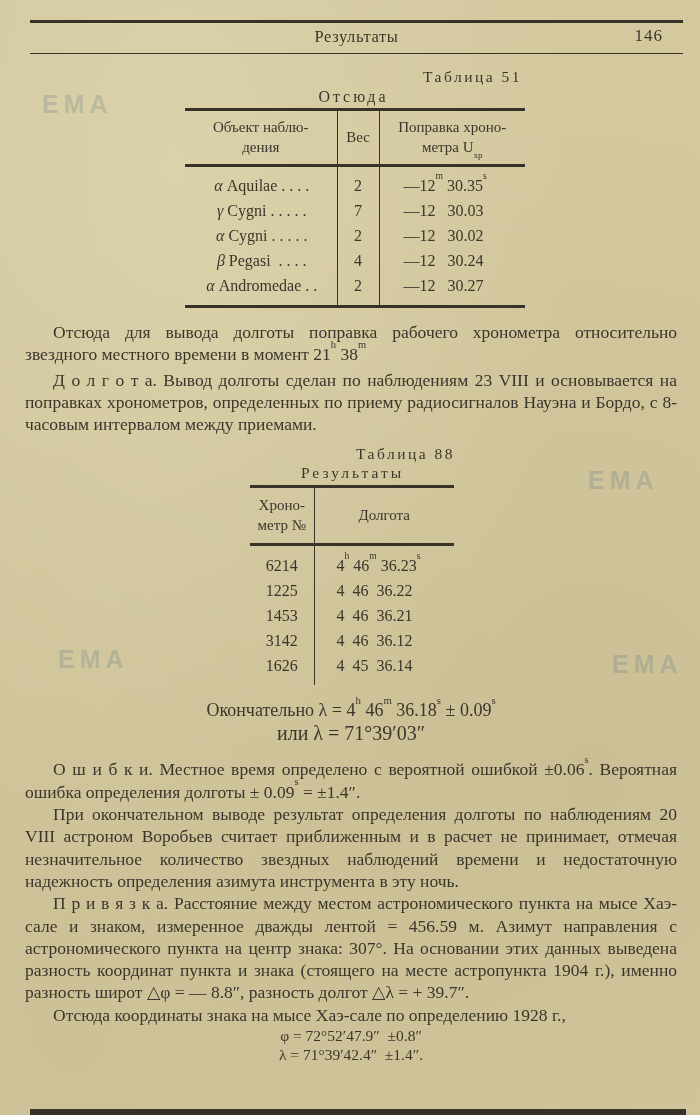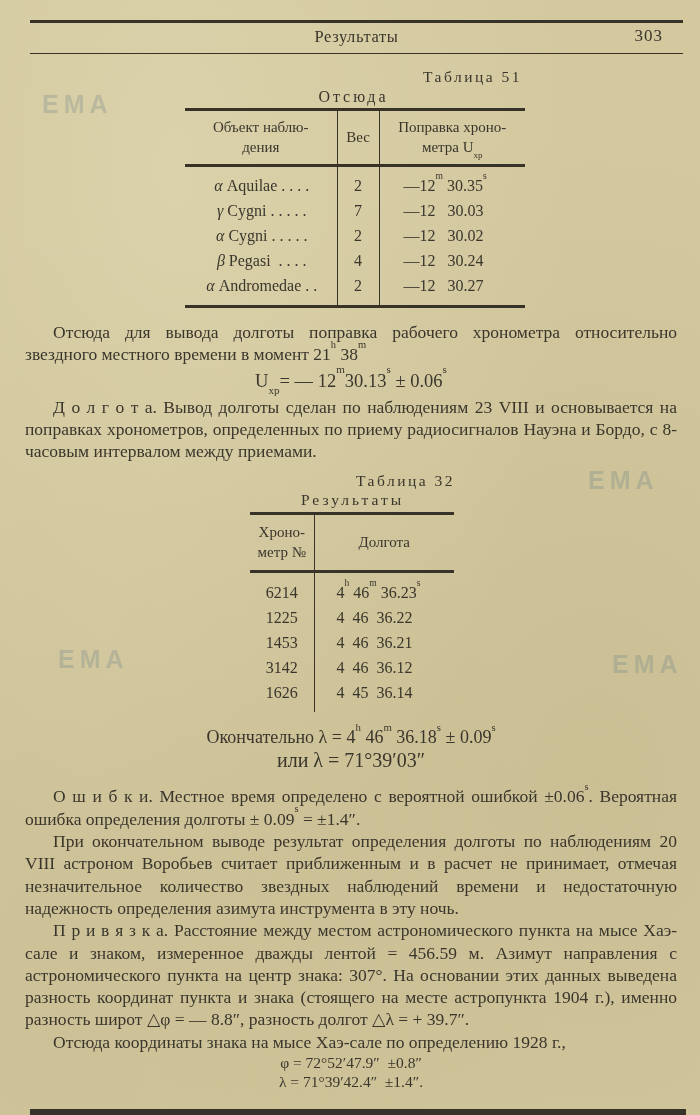--- a/index.html
+++ b/index.html
@@ -112,21 +112,21 @@
 <div class="page">
 
   <span class="wm wm1">ЕМА</span>
   <span class="wm wm2">ЕМА</span>
   <span class="wm wm3">ЕМА</span>
   <span class="wm wm4">ЕМА</span>
 
   <div class="rule top-rule"></div>
   <div class="running-head">
     <span>Результаты</span>
-    <span class="page-num">303</span>
+    <span class="page-num">146</span>
   </div>
   <div class="rule head-underline"></div>
 
   <div class="content">
 
     <div class="t51-caption">Таблица 51</div>
     <div class="t51-title">Отсюда</div>
 
     <table class="t51">
       <colgroup>
@@ -164,24 +164,23 @@
         </tr>
         <tr>
           <td class="obj"><i>α</i> Andromedae . .</td>
           <td class="wt">2</td>
           <td class="corr">—12&nbsp;&nbsp;&nbsp;30.27</td>
         </tr>
       </tbody>
     </table>
 
     <p class="para p-first">Отсюда для вывода долготы поправка рабочего хронометра относительно звездного местного времени в момент 21<sup>h</sup> 38<sup>m</sup></p>
-    <div class="formula">U<sub>хр</sub>= — 12<sup>m</sup>30.13<sup>s</sup> ± 0.06<sup>s</sup></div>
     <p class="para p-after-formula">Д о л г о т а. Вывод долготы сделан по наблюдениям 23 VIII и основывается на поправках хронометров, определенных по приему радиосигналов Науэна и Бордо, с 8-часовым интервалом между приемами.</p>
 
-    <div class="t52-caption">Таблица 32</div>
+    <div class="t52-caption">Таблица 88</div>
     <div class="t52-title">Результаты</div>
 
     <table class="t52">
       <colgroup>
           <col class="c1">
           <col class="c2">
         </colgroup>
       <thead>
         <tr>
           <th>Хроно-<br>метр №</th>

